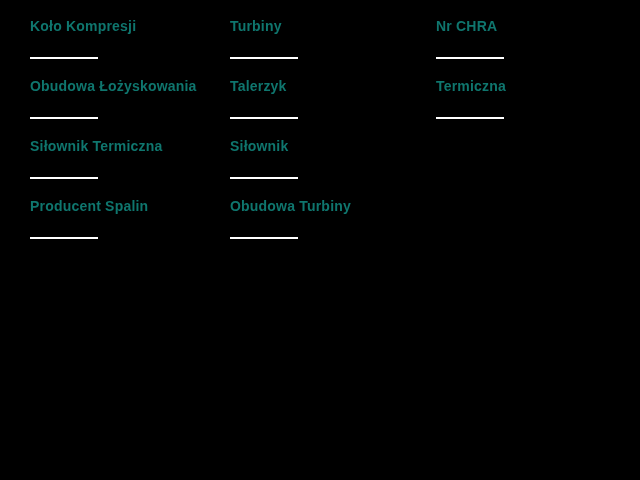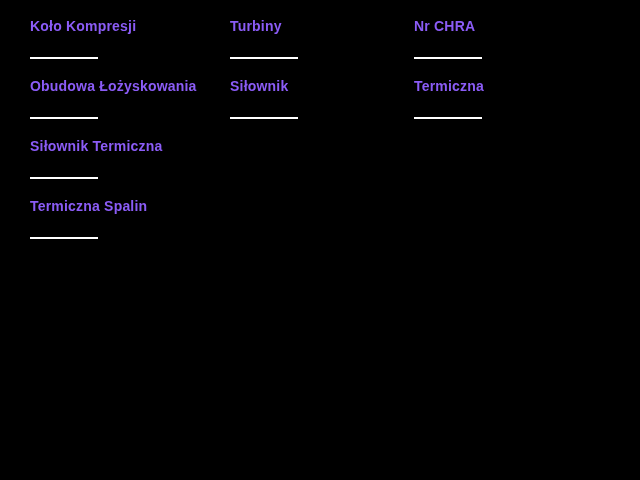--- a/index.html
+++ b/index.html
@@ -19,30 +19,30 @@
     height: 480px;
     background: #000000;
   }
   .form-column {
     position: absolute;
     top: 12px;
     width: 190px;
   }
   .col-1 { left: 30px; }
   .col-2 { left: 230px; }
-  .col-3 { left: 414px; }
+  .col-3 { left: 436px; }
   .field {
     position: relative;
     height: 60px;
   }
   .field .label {
     position: absolute;
     left: 0;
     top: 7px;
-    color: #8b5cf6;
+    color: #0f766e;
     font-size: 14px;
     font-weight: bold;
     line-height: 14px;
     white-space: nowrap;
     letter-spacing: 0.2px;
   }
   .field input.line {
     position: absolute;
     left: 0;
     top: 28px;
@@ -71,32 +71,40 @@
     </div>
     <div class="field">
       <span class="label">Obudowa Łożyskowania</span>
       <input class="line" type="text" value="" style="">
     </div>
     <div class="field">
       <span class="label">Siłownik Termiczna</span>
       <input class="line" type="text" value="" style="">
     </div>
     <div class="field">
-      <span class="label">Termiczna Spalin</span>
+      <span class="label">Producent Spalin</span>
       <input class="line" type="text" value="" style="">
     </div>
   </div>
 
   <div class="form-column col-2">
     <div class="field">
       <span class="label">Turbiny</span>
       <input class="line" type="text" value="" style="">
     </div>
     <div class="field">
+      <span class="label">Talerzyk</span>
+      <input class="line" type="text" value="" style="">
+    </div>
+    <div class="field">
       <span class="label">Siłownik</span>
+      <input class="line" type="text" value="" style="">
+    </div>
+    <div class="field">
+      <span class="label">Obudowa Turbiny</span>
       <input class="line" type="text" value="" style="">
     </div>
   </div>
 
   <div class="form-column col-3">
     <div class="field">
       <span class="label">Nr CHRA</span>
       <input class="line" type="text" value="" style="">
     </div>
     <div class="field">

